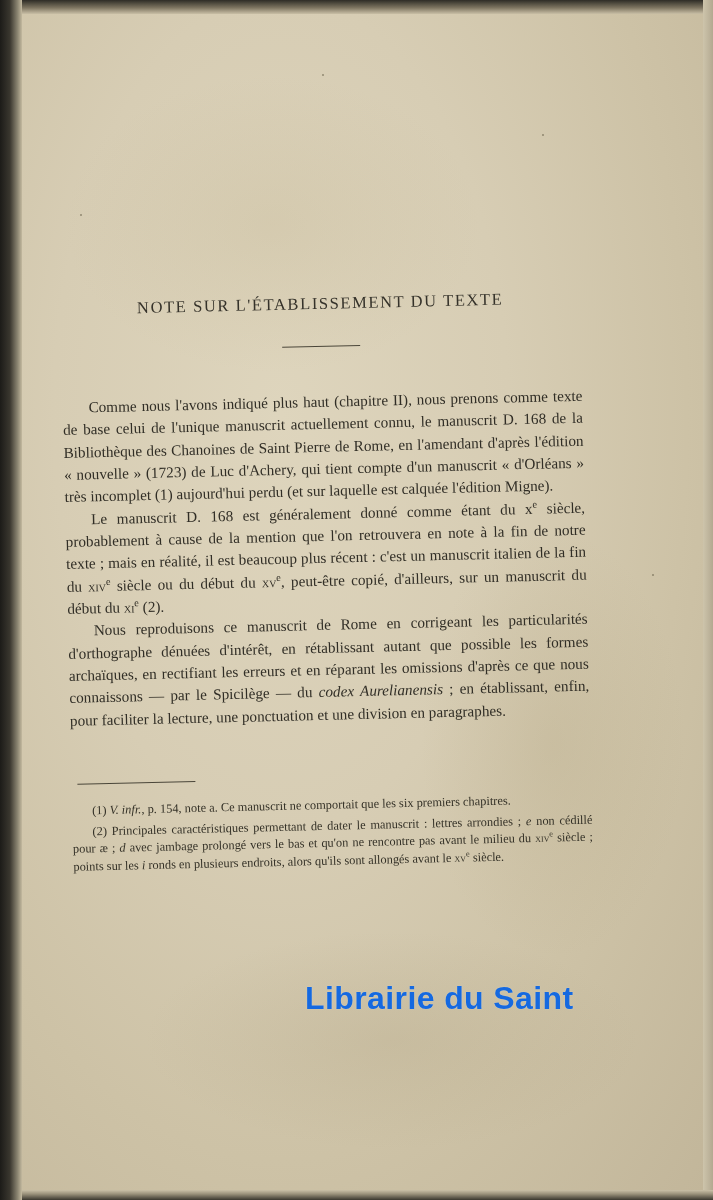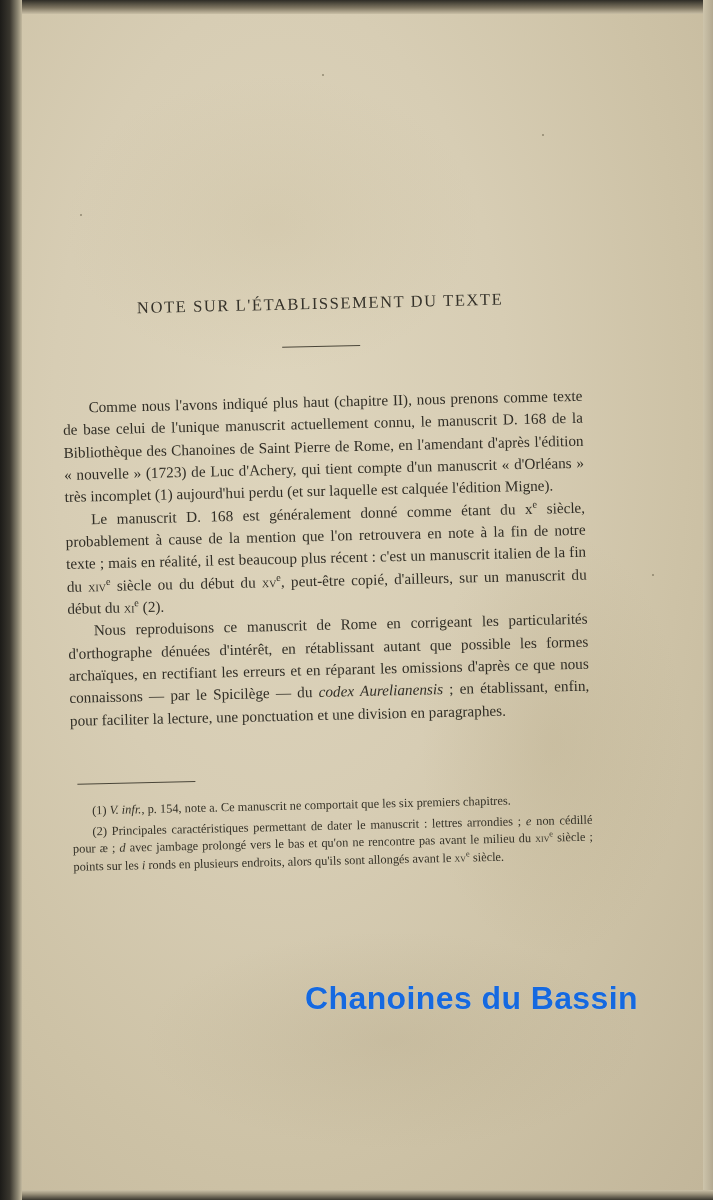--- a/index.html
+++ b/index.html
@@ -196,15 +196,15 @@
 
     <div class="foot-rule"></div>
 
     <div class="notes">
       <p>(1) <em>V. infr.</em>, p. 154, note a. Ce manuscrit ne comportait que les six premiers chapitres.</p>
       <p>(2) Principales caractéristiques permettant de dater le manuscrit&nbsp;: lettres arrondies&nbsp;; <em>e</em> non cédillé pour æ&nbsp;; <em>d</em> avec jambage prolongé vers le bas et qu'on ne rencontre pas avant le milieu du <span class="sc">xiv</span><sup>e</sup> siècle&nbsp;; points sur les <em>i</em> ronds en plusieurs endroits, alors qu'ils sont allongés avant le <span class="sc">xv</span><sup>e</sup> siècle.</p>
     </div>
 
   </div>
 
-  <div class="watermark">Chanoines du Bassin</div>
+  <div class="watermark">Librairie du Saint</div>
 
 </div>
 
 </body></html>

